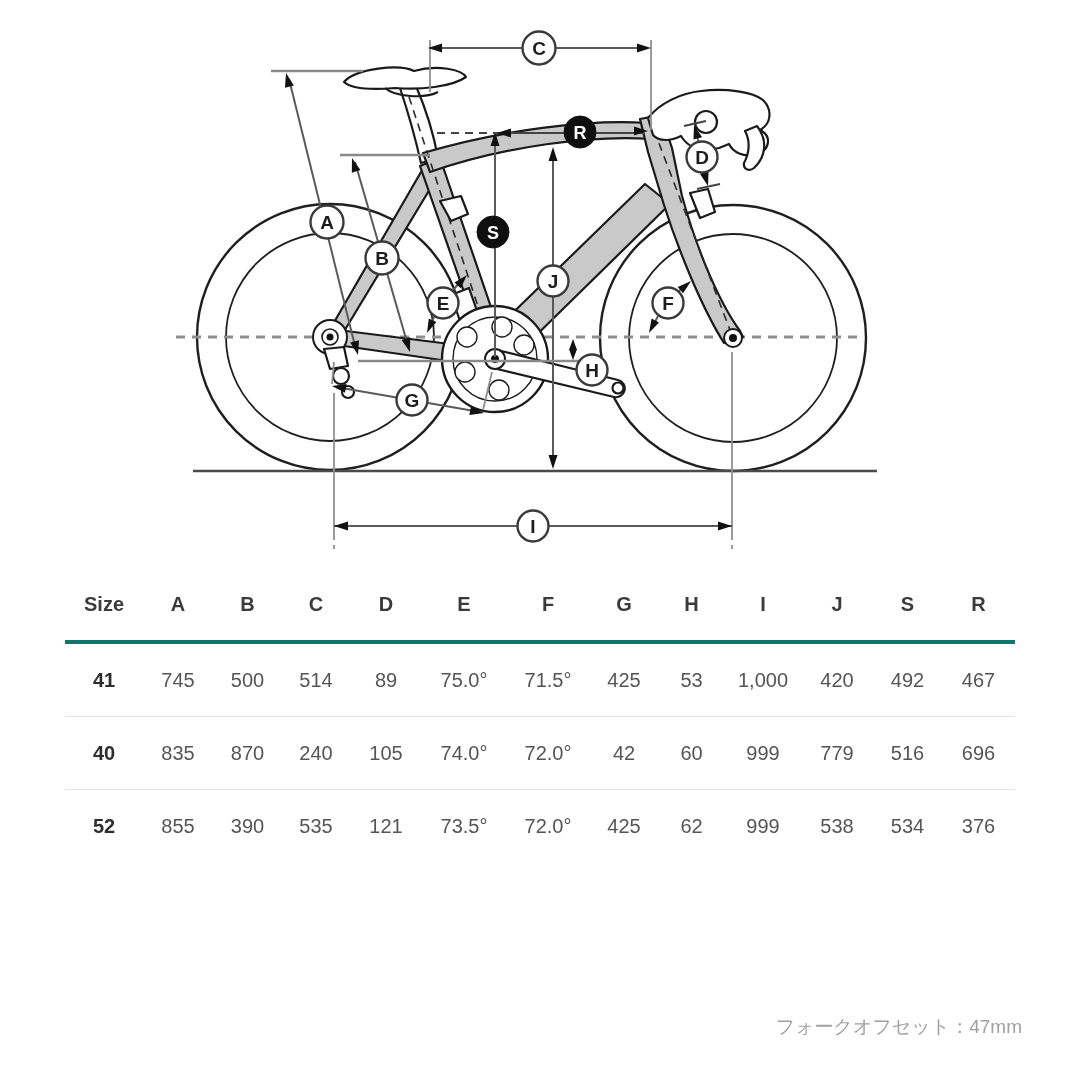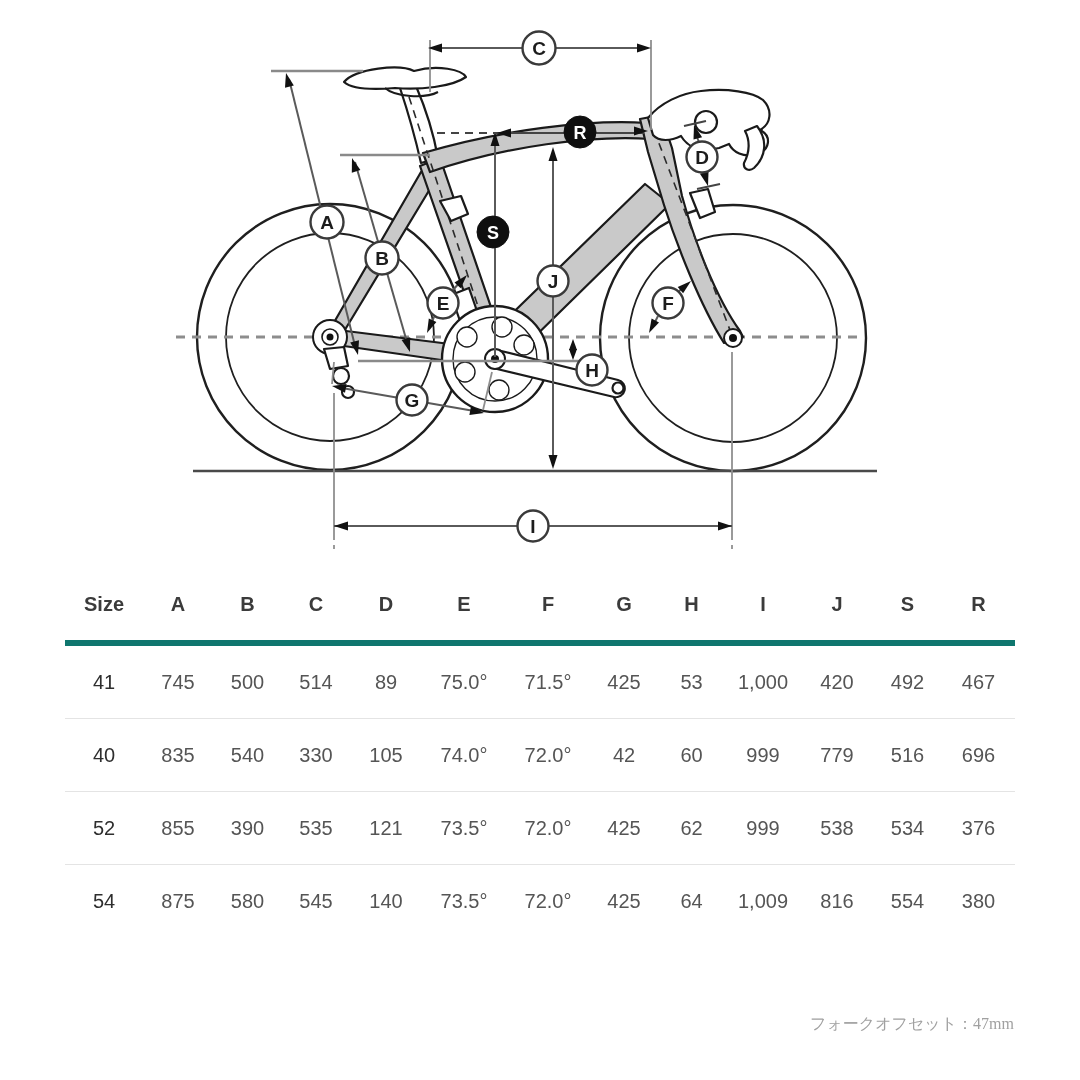--- a/index.html
+++ b/index.html
@@ -2,27 +2,27 @@
 <html><head>
 <meta charset="utf-8">
 <style>
   html,body{margin:0;padding:0;background:#fff;}
   .page{position:relative;width:1080px;height:1080px;background:#ffffff;overflow:hidden;
         font-family:"Liberation Sans","DejaVu Sans",sans-serif;}
   .diagram-wrap{position:absolute;left:0;top:0;width:1080px;height:560px;}
   
   .geo-table{position:absolute;left:65px;top:569px;width:950px;border-collapse:collapse;table-layout:fixed;}
   .geo-table th{height:71px;font-size:20px;font-weight:700;color:#3b3b3b;text-align:center;vertical-align:middle;
-                border-bottom:6px solid #0f766e;padding:0;}
+                border-bottom:4px solid #0f766e;padding:0;}
   .geo-table td{height:72px;font-size:20px;color:#555;text-align:center;vertical-align:middle;
                 border-bottom:1px solid #e4e4e4;padding:0;white-space:nowrap;}
   .geo-table tr:last-child td{border-bottom:none;}
-  .geo-table td:first-child{font-weight:400;color:#2e2e2e;}
-  .note{position:absolute;right:66px;top:1014px;font-size:16px;color:#a0a0a0;
-        font-family:Liberation Serif, serif;}
+  .geo-table td:first-child{font-weight:700;color:#2e2e2e;}
+  .note{position:absolute;right:58px;top:1014px;font-size:19px;color:#a0a0a0;
+        font-family:Liberation Sans, sans-serif;}
   
   .tube{fill:#c9c9c9;stroke:#1a1a1a;stroke-width:2.2;stroke-linejoin:round;}
   .white-part{fill:#ffffff;stroke:#1a1a1a;stroke-width:2.2;stroke-linejoin:round;}
   .dimline{stroke:#5a5a5a;stroke-width:2;fill:none;}
   .extline{stroke:#8f8f8f;stroke-width:1.8;fill:none;}
   .refline{stroke:#8a8a8a;stroke-width:2.4;fill:none;}
   .arrow{fill:#111;stroke:none;}
   .lbl-circle{fill:#ffffff;stroke:#3a3a3a;stroke-width:2.4;}
   .lbl-dark{fill:#0f0f0f;stroke:#0f0f0f;stroke-width:1;}
   .lbl-text{font-family:"Liberation Sans","DejaVu Sans",sans-serif;font-size:19px;font-weight:700;
@@ -279,22 +279,22 @@
           <td>425</td>
           <td>53</td>
           <td>1,000</td>
           <td>420</td>
           <td>492</td>
           <td>467</td>
         </tr>
         <tr>
           <td>40</td>
           <td>835</td>
-          <td>540</td>
-          <td>330</td>
+          <td>870</td>
+          <td>240</td>
           <td>105</td>
           <td>74.0°</td>
           <td>72.0°</td>
           <td>42</td>
           <td>60</td>
           <td>999</td>
           <td>779</td>
           <td>516</td>
           <td>696</td>
         </tr>
@@ -306,32 +306,17 @@
           <td>121</td>
           <td>73.5°</td>
           <td>72.0°</td>
           <td>425</td>
           <td>62</td>
           <td>999</td>
           <td>538</td>
           <td>534</td>
           <td>376</td>
         </tr>
-        <tr>
-          <td>54</td>
-          <td>875</td>
-          <td>580</td>
-          <td>545</td>
-          <td>140</td>
-          <td>73.5°</td>
-          <td>72.0°</td>
-          <td>425</td>
-          <td>64</td>
-          <td>1,009</td>
-          <td>816</td>
-          <td>554</td>
-          <td>380</td>
-        </tr>
       </tbody>
   </table>
 
   <div class="note">フォークオフセット：47mm</div>
 </div>
 
 </body></html>

